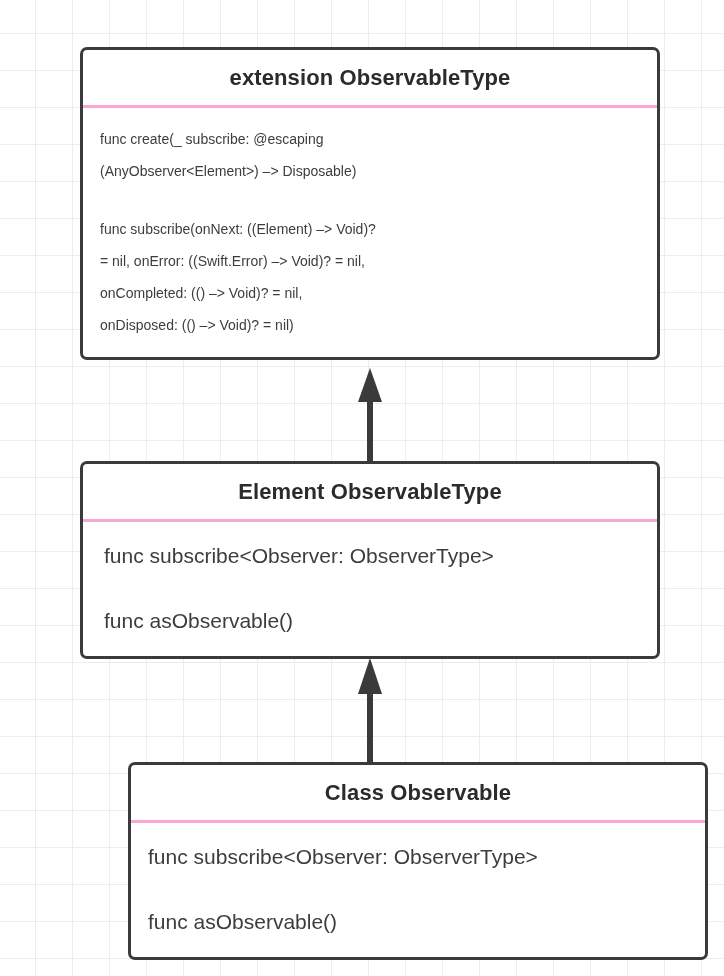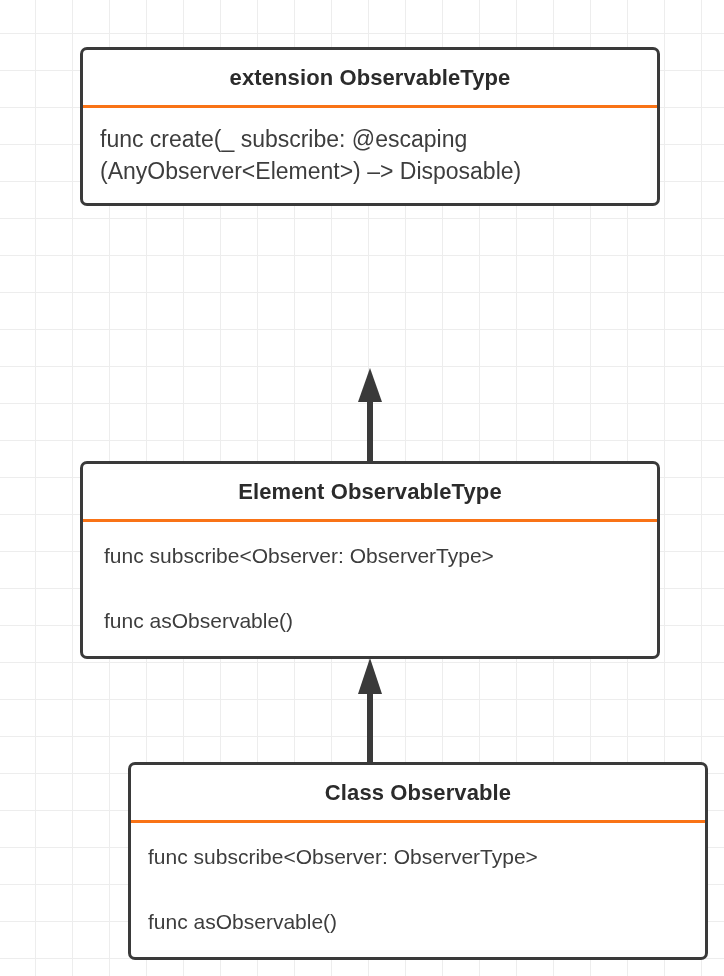--- a/index.html
+++ b/index.html
@@ -35,30 +35,30 @@
     overflow: hidden;
   }
 
   .box-header {
     height: 55px;
     line-height: 55px;
     text-align: center;
     font-size: 22px;
     font-weight: bold;
     color: #2b2b2b;
-    border-bottom: 3px solid #f97316;
+    border-bottom: 3px solid #f9a8d4;
     letter-spacing: 0.1px;
     white-space: nowrap;
     overflow: hidden;
   }
 
   .box-body {
     padding: 14px 16px 14px 17px;
     color: #3d3d3d;
-    font-size: 23px;
+    font-size: 14px;
     line-height: 32px;
   }
 
   .member {
     white-space: pre-line;
     margin: 0;
   }
 
   .member + .member {
     margin-top: 26px;
@@ -97,20 +97,24 @@
 </head>
 <body>
 
 <div id="canvas">
 
   <div class="uml-box" id="box-extension">
     <div class="box-header">extension ObservableType</div>
     <div class="box-body">
       <p class="member">func create(_ subscribe: @escaping
 (AnyObserver&lt;Element&gt;) –&gt; Disposable)</p>
+      <p class="member">func subscribe(onNext: ((Element) –&gt; Void)?
+= nil, onError: ((Swift.Error) –&gt; Void)? = nil,
+onCompleted: (() –&gt; Void)? = nil,
+onDisposed: (() –&gt; Void)? = nil)</p>
     </div>
   </div>
 
   <div class="arrow" id="arrow-protocol-to-extension">
     <svg viewBox="0 0 36 93" preserveAspectRatio="none" aria-hidden="true">
       <polygon points="18,0 30,34 6,34" fill="#3a3a3a"></polygon>
       <rect x="15" y="32" width="6" height="61" fill="#3a3a3a"></rect>
     </svg>
   </div>
 

